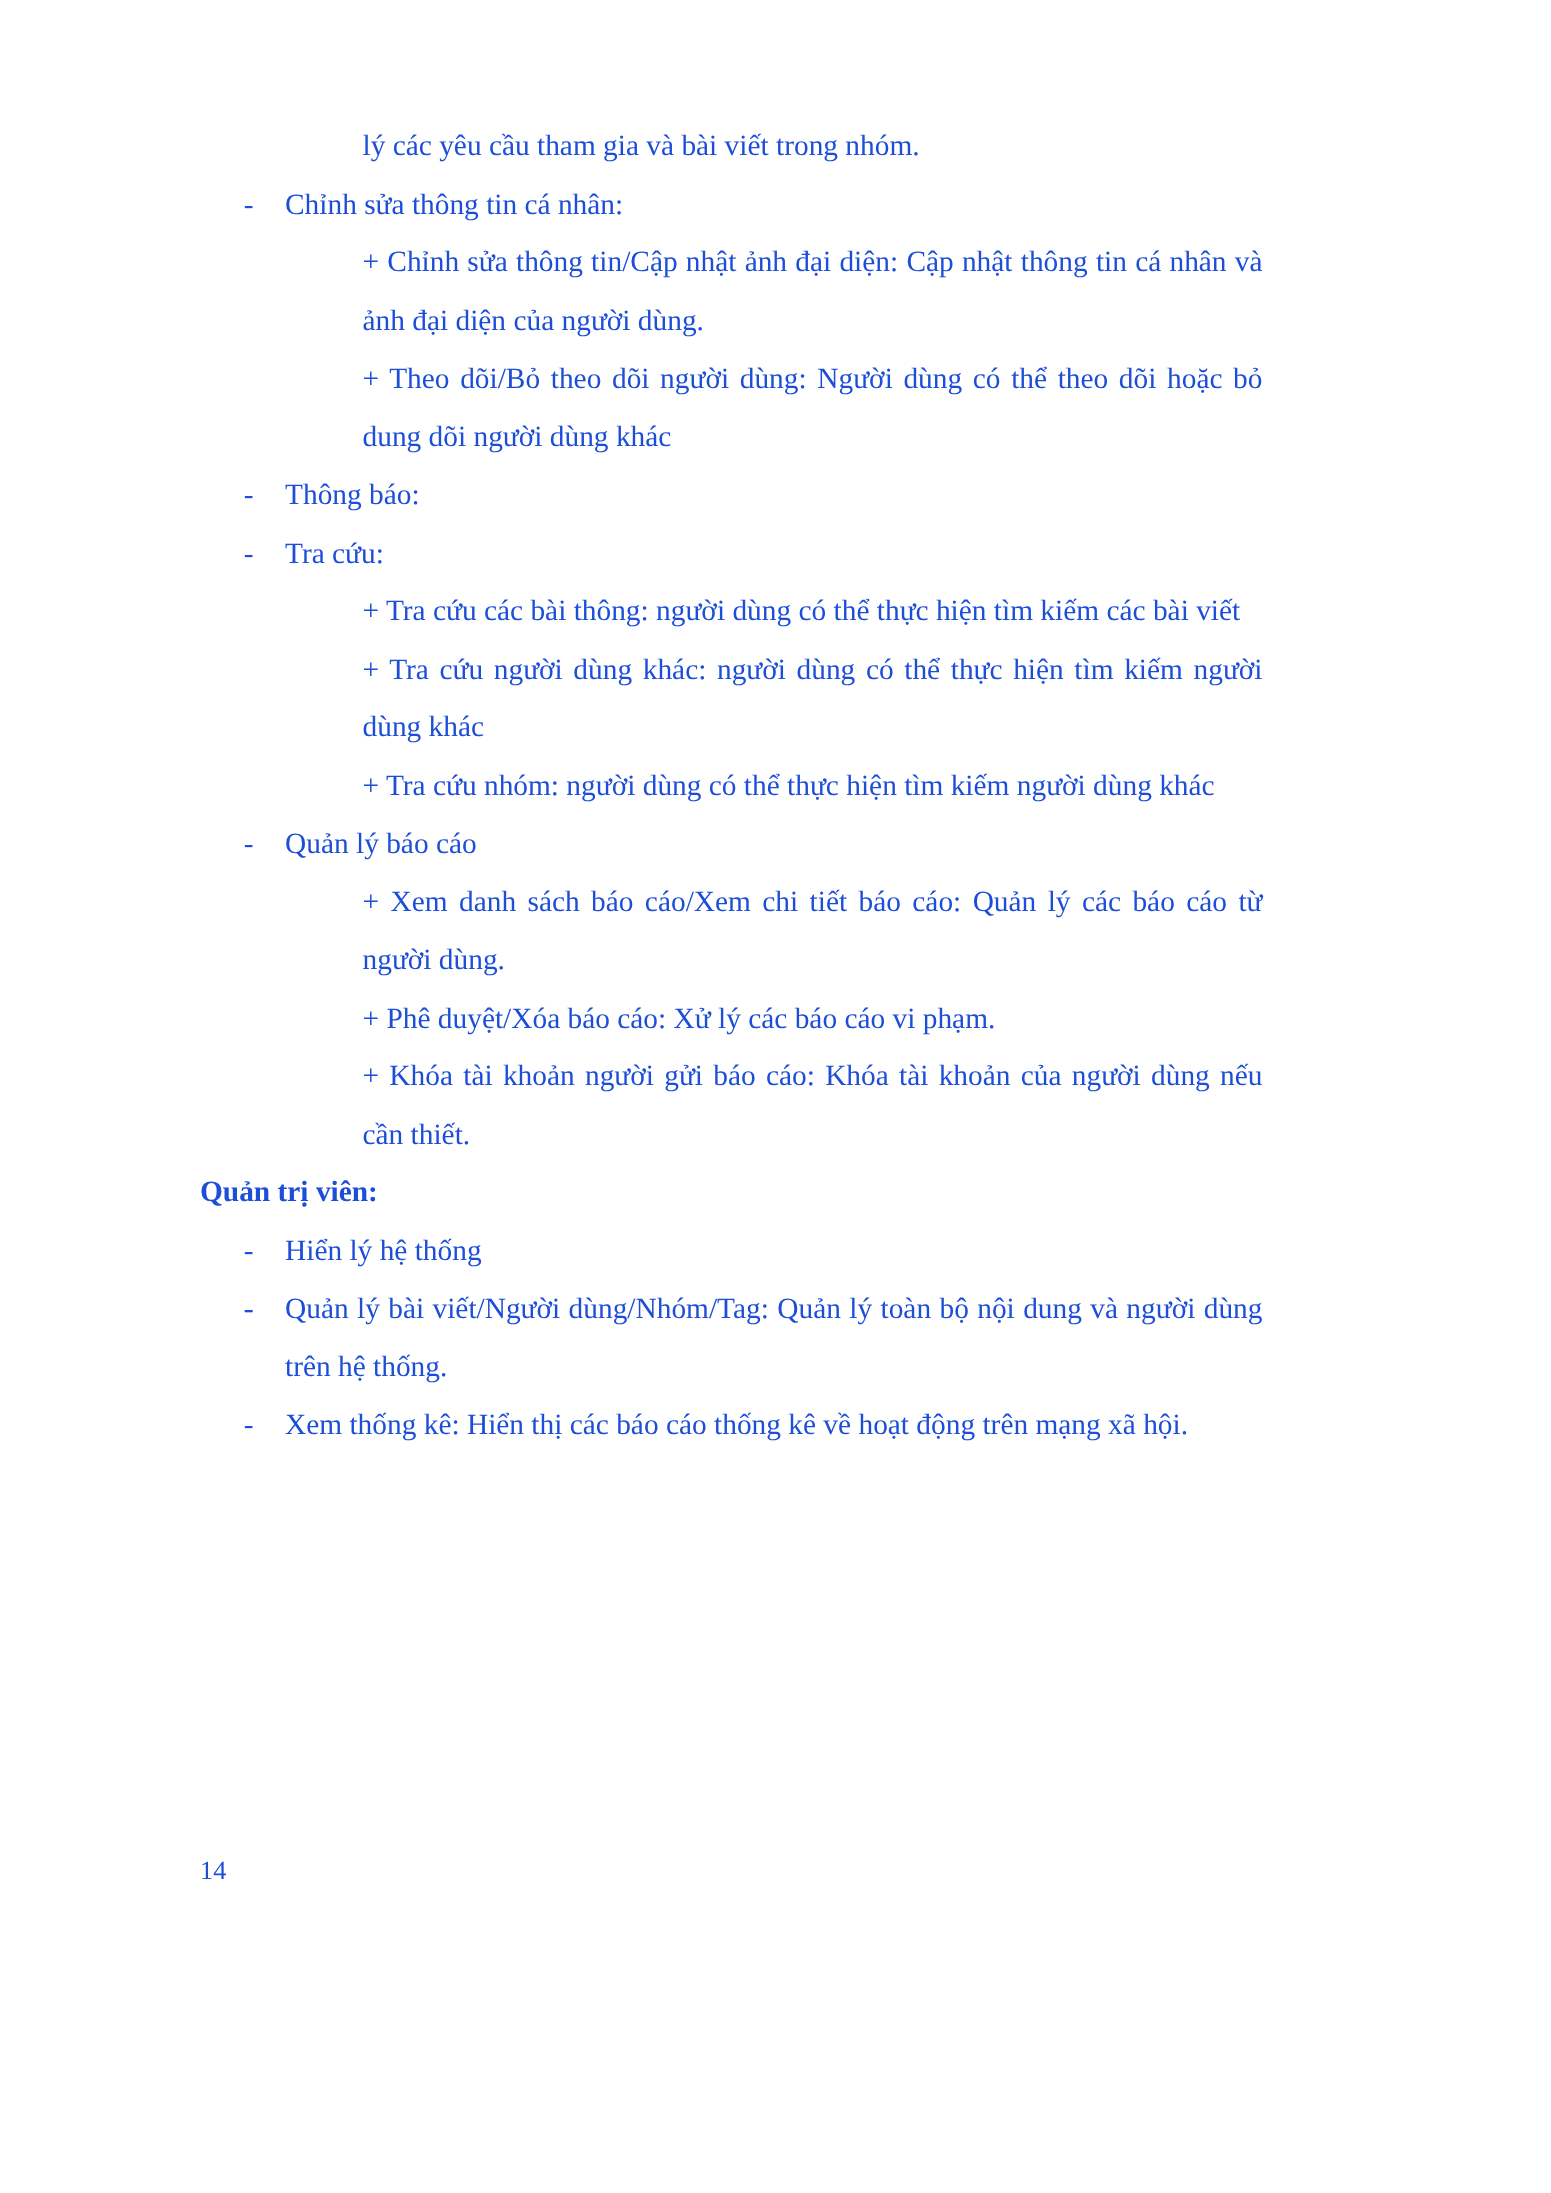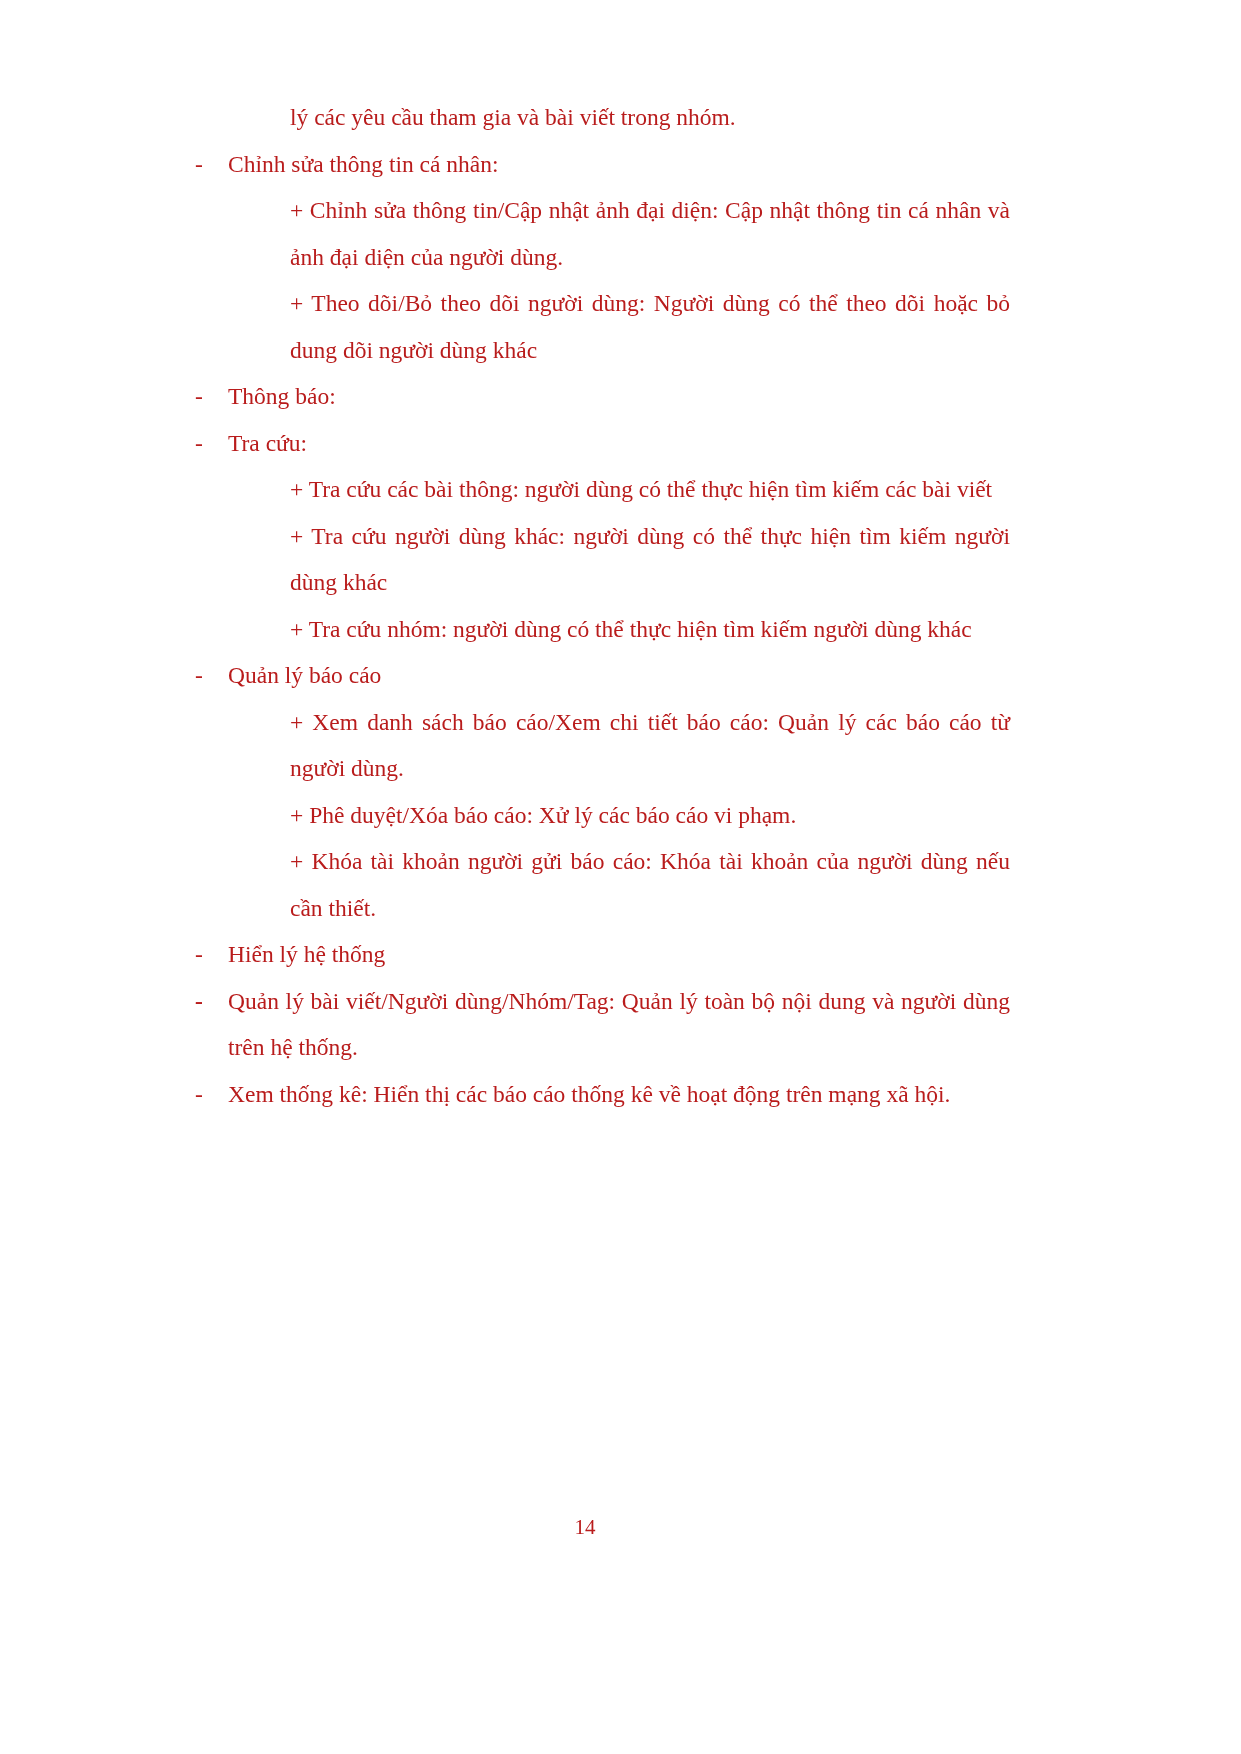--- a/index.html
+++ b/index.html
@@ -5,21 +5,21 @@
   html, body {
     margin: 0;
     padding: 0;
     background: #ffffff;
   }
   .page {
     position: relative;
     width: 1241px;
     height: 1754px;
     background: #ffffff;
-    color: #b91c1c;
+    color: #1d4ed8;
     font-family: "Liberation Serif", "DejaVu Serif", serif;
     overflow: hidden;
   }
   .content {
     position: absolute;
     left: 160px;
     top: 94px;
     width: 850px;
     font-size: 23.5px;
     line-height: 46.5px;
@@ -48,23 +48,22 @@
     text-align: left;
   }
   
   .block.heading {
     font-weight: bold;
     text-align: left;
   }
   .page-number {
     position: absolute;
     left: 160px;
-    top: 1512px;
+    top: 1481px;
     width: 850px;
-    text-align: center;
     font-size: 21px;
     line-height: 30px;
   }
 </style>
 </head>
 <body>
 
 <div class="page">
   <div class="content" id="blocks">
   <div class="block indent">
@@ -128,20 +127,24 @@
   <div class="block indent">
     
     <span class="text">+ Phê duyệt/Xóa báo cáo: Xử lý các báo cáo vi phạm.</span>
   </div>
 
   <div class="block indent">
     
     <span class="text">+ Khóa tài khoản người gửi báo cáo: Khóa tài khoản của người dùng nếu cần thiết.</span>
   </div>
 
+  <div class="block heading">
+    
+    <span class="text">Quản trị viên:</span>
+  </div>
 
   <div class="block dash">
     <span class="marker">-</span>
     <span class="text">Hiển lý hệ thống</span>
   </div>
 
   <div class="block dash">
     <span class="marker">-</span>
   </div>
 

